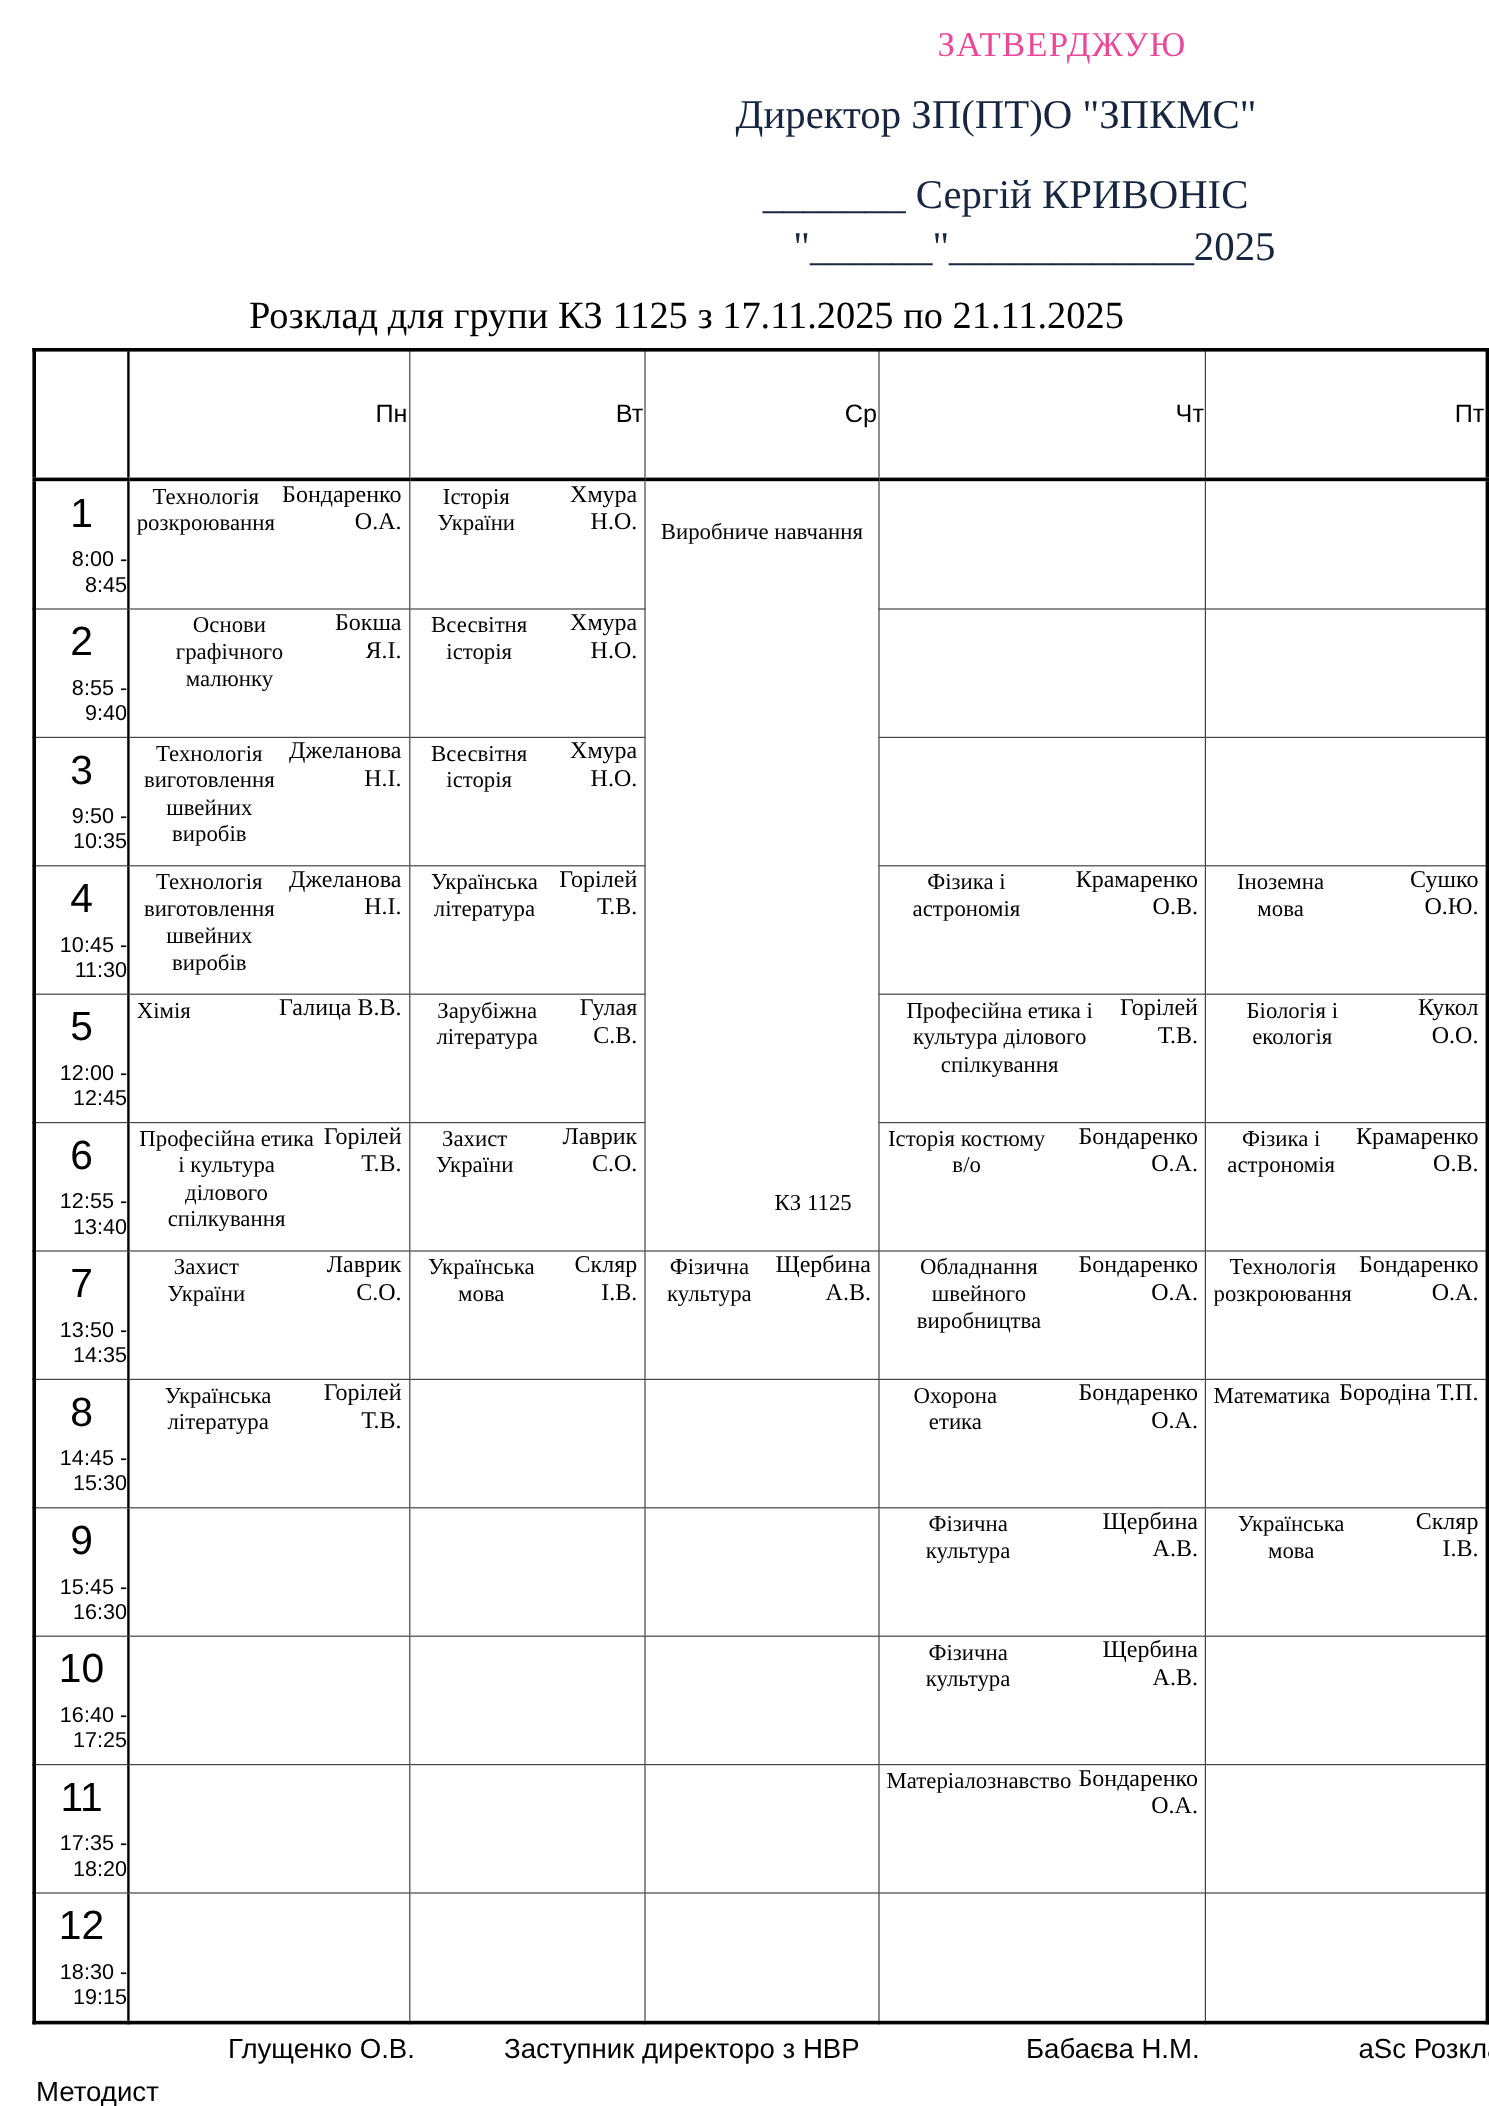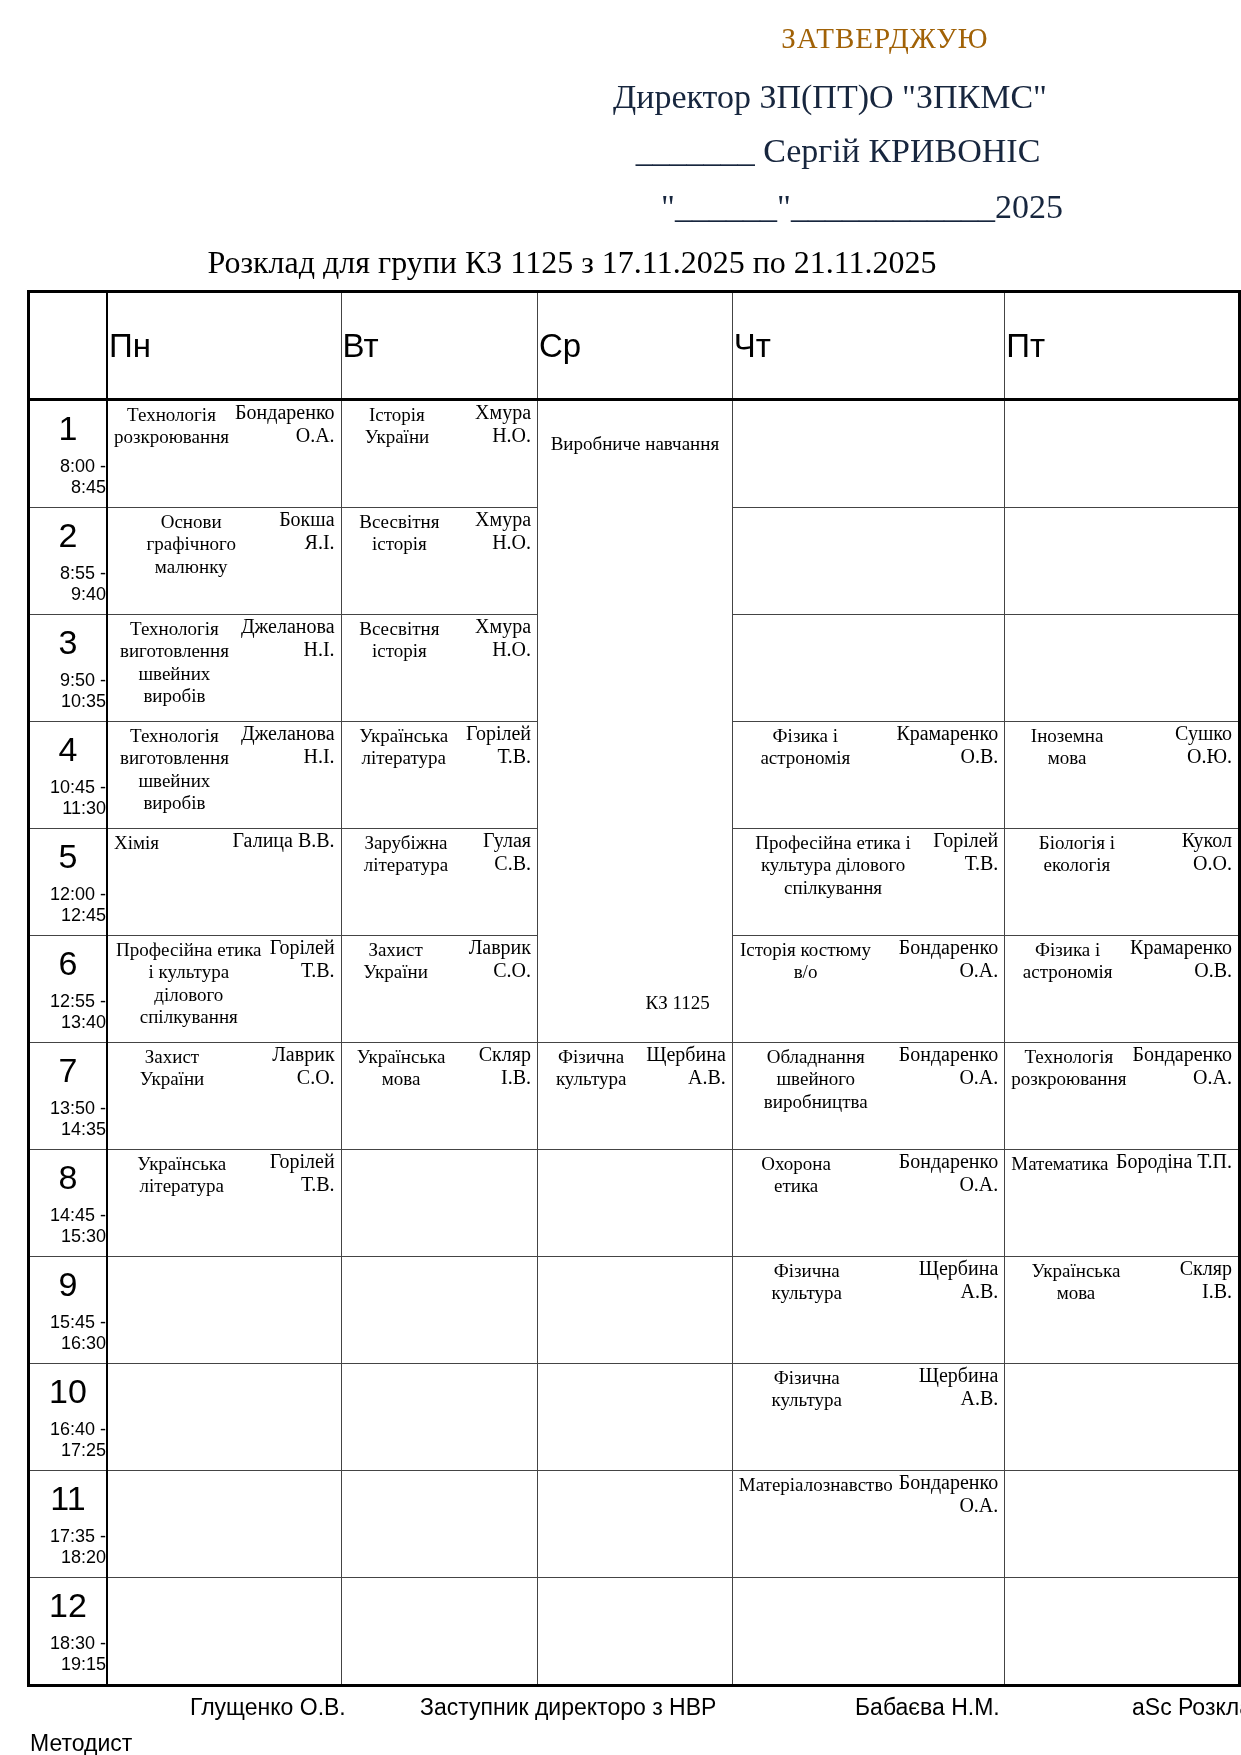--- a/index.html
+++ b/index.html
@@ -2,35 +2,35 @@
 <html><head>
 <meta charset="utf-8">
 <style>
   html,body{margin:0;padding:0;}
   body{
     width:1241px;height:1755px;position:relative;background:#ffffff;
     font-family:"Liberation Serif", serif;color:#000;overflow:hidden;
   }
   
   .approval-line{position:absolute;transform:translateX(-50%);white-space:nowrap;color:#17263e;}
-  .line-approve{left:885px;top:22px;font-size:29px;color:#a16207;letter-spacing:1px;}
+  .line-approve{left:885px;top:22px;font-size:29px;color:#ec4899;letter-spacing:1px;}
   .line-director{left:830px;top:78px;font-size:34px;}
-  .line-name{left:838px;top:132px;font-size:34px;text-align:center;}
+  .line-name{left:838px;top:144px;font-size:34px;text-align:center;}
   .line-date{left:862px;top:188px;font-size:34px;}
   
   .page-title{position:absolute;left:572px;top:244px;transform:translateX(-50%);
     font-size:32px;color:#000000;white-space:nowrap;}
   
   table.schedule{position:absolute;left:27px;top:290px;border-collapse:collapse;
     table-layout:fixed;border:3px solid #000;}
   col.c-time{width:104px;}
   col.c-day{width:216px;}
   thead th{height:103px;border:1px solid #444;border-bottom:3px solid #000;
-    font-family:"Liberation Sans", sans-serif;font-size:33px;font-weight:normal;
-    text-align:left;vertical-align:middle;}
+    font-family:"Liberation Sans", sans-serif;font-size:21px;font-weight:normal;
+    text-align:right;vertical-align:middle;}
   thead th.corner{border-right:2px solid #000;}
   tbody td{border:1px solid #444;padding:0;vertical-align:top;height:106px;overflow:hidden;}
   td.period{border-right:2px solid #000;font-family:"Liberation Sans", sans-serif;}
   .period-wrap{height:106px;display:flex;flex-direction:column;}
   .pnum{flex:1;display:flex;align-items:center;justify-content:center;font-size:34px;}
   .ptime{text-align:right;font-size:18px;padding-bottom:9px;}
   .cellwrap{height:106px;display:flex;flex-direction:row;justify-content:space-between;}
   .subj{text-align:center;font-size:19px;line-height:1.18;padding:3px 6px 0 6px;}
   .tchr{text-align:right;font-size:20px;padding:0 6px 3px 0;}
   td.wed-merged{position:relative;}

